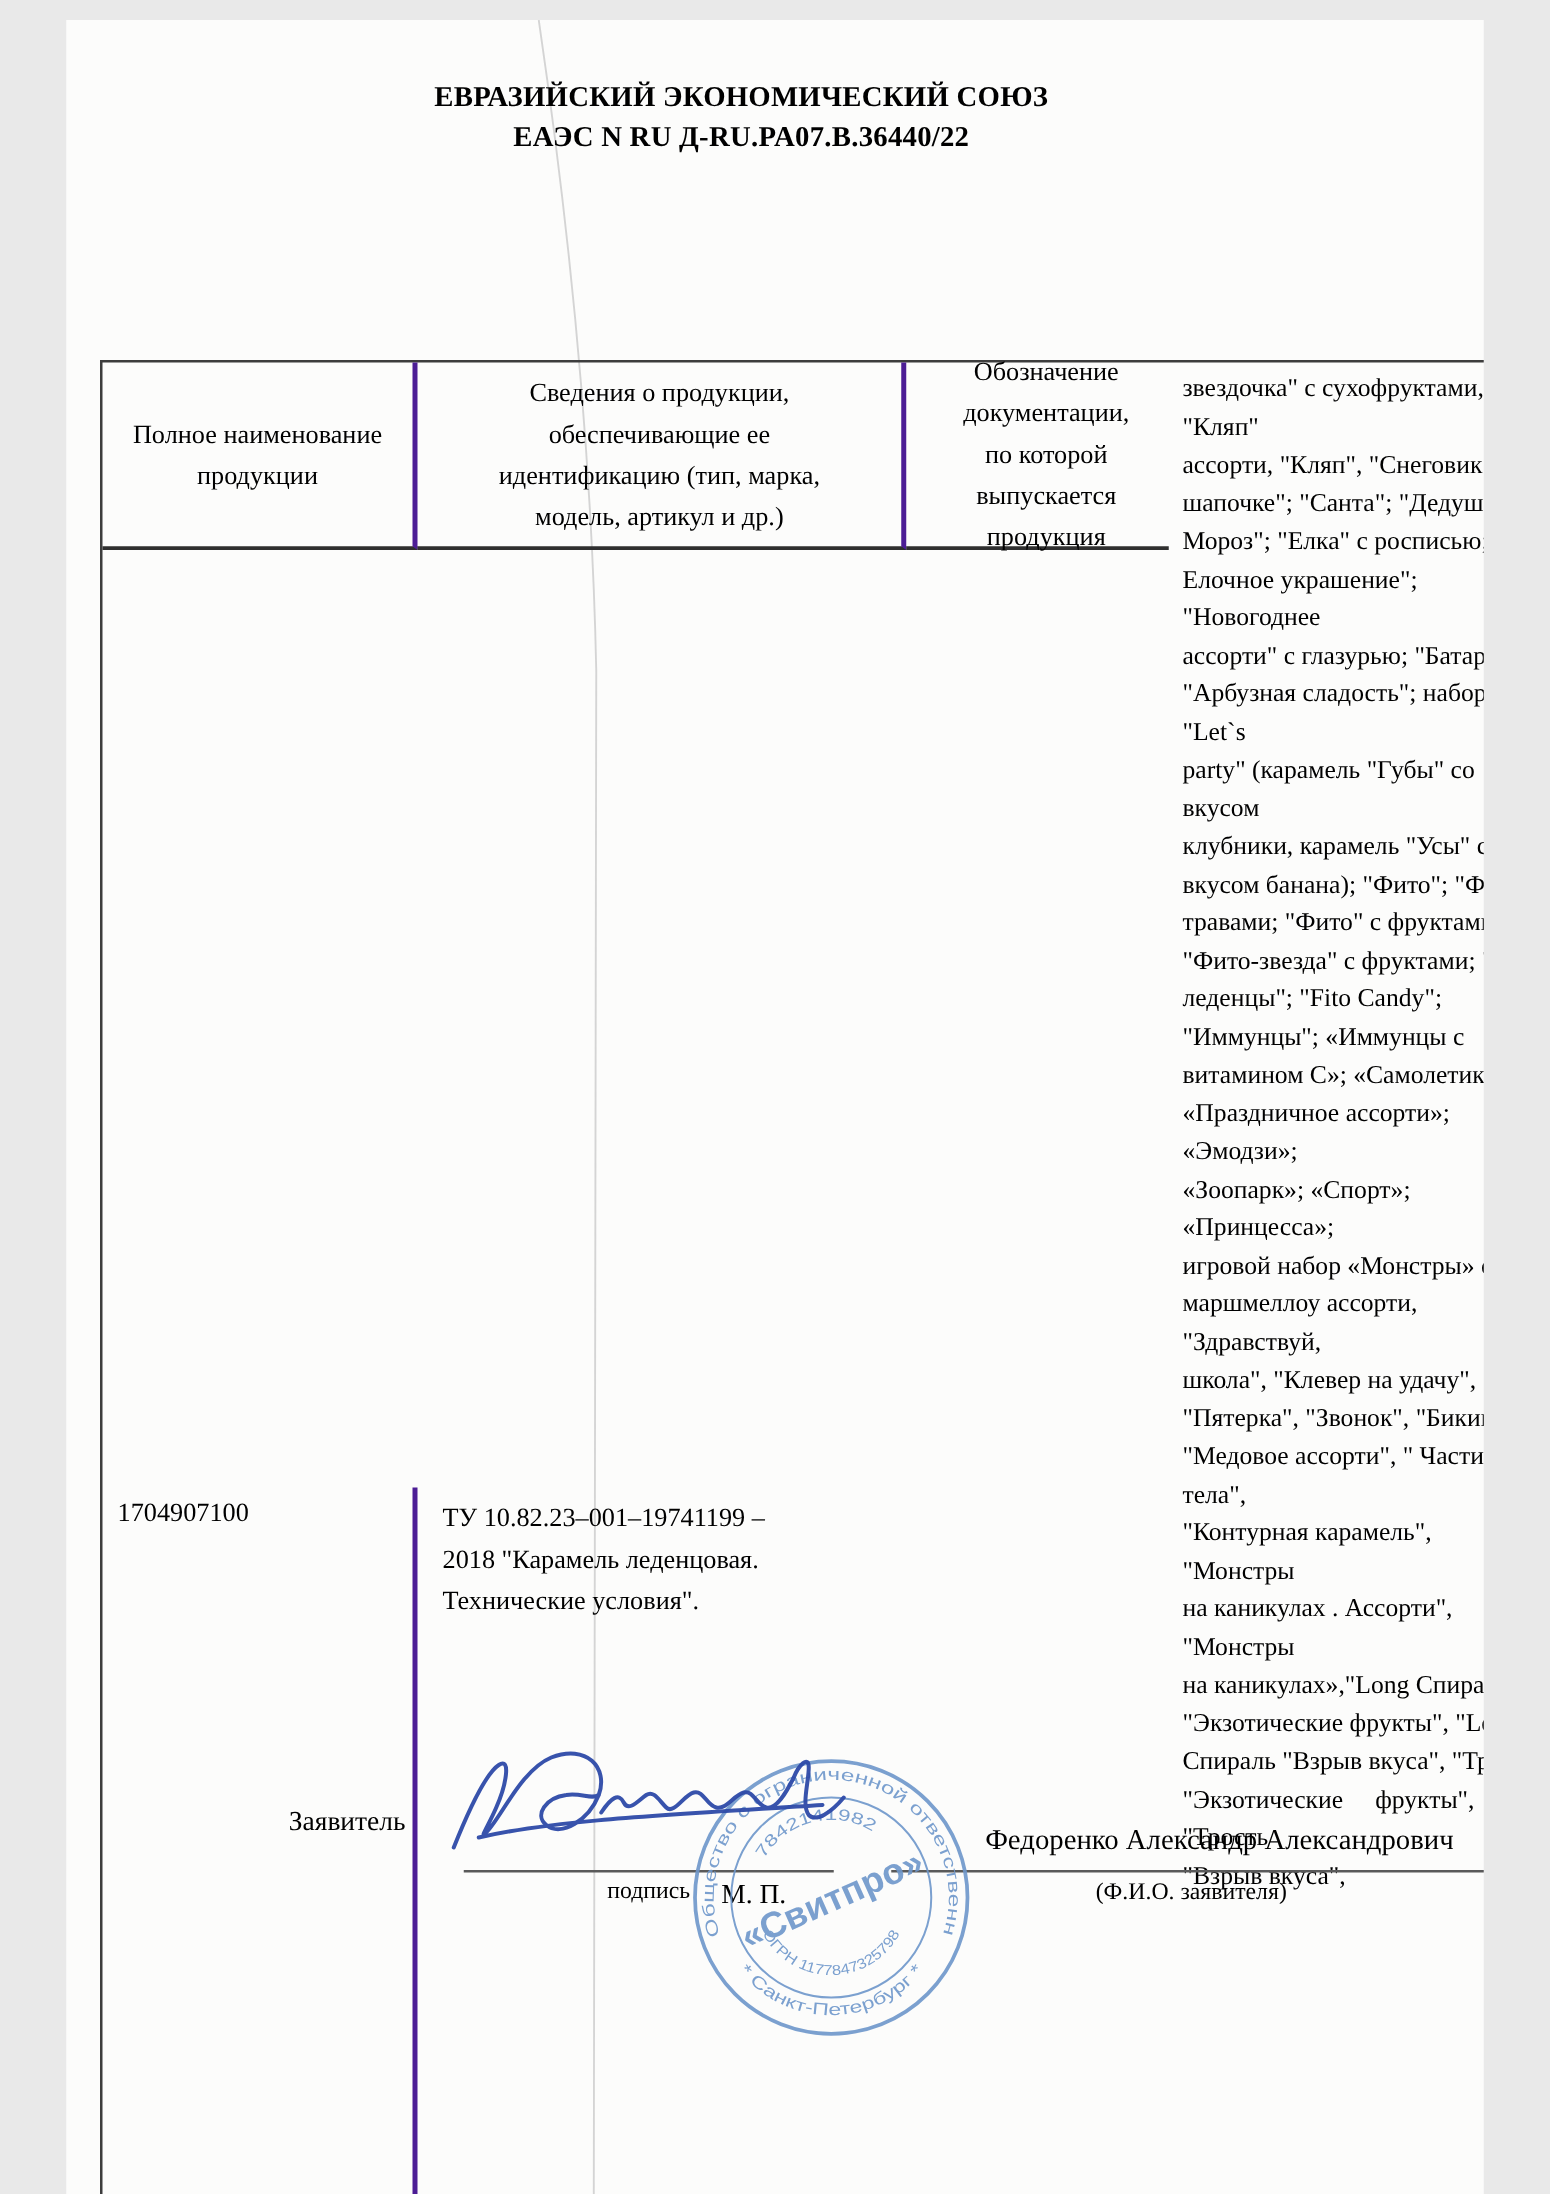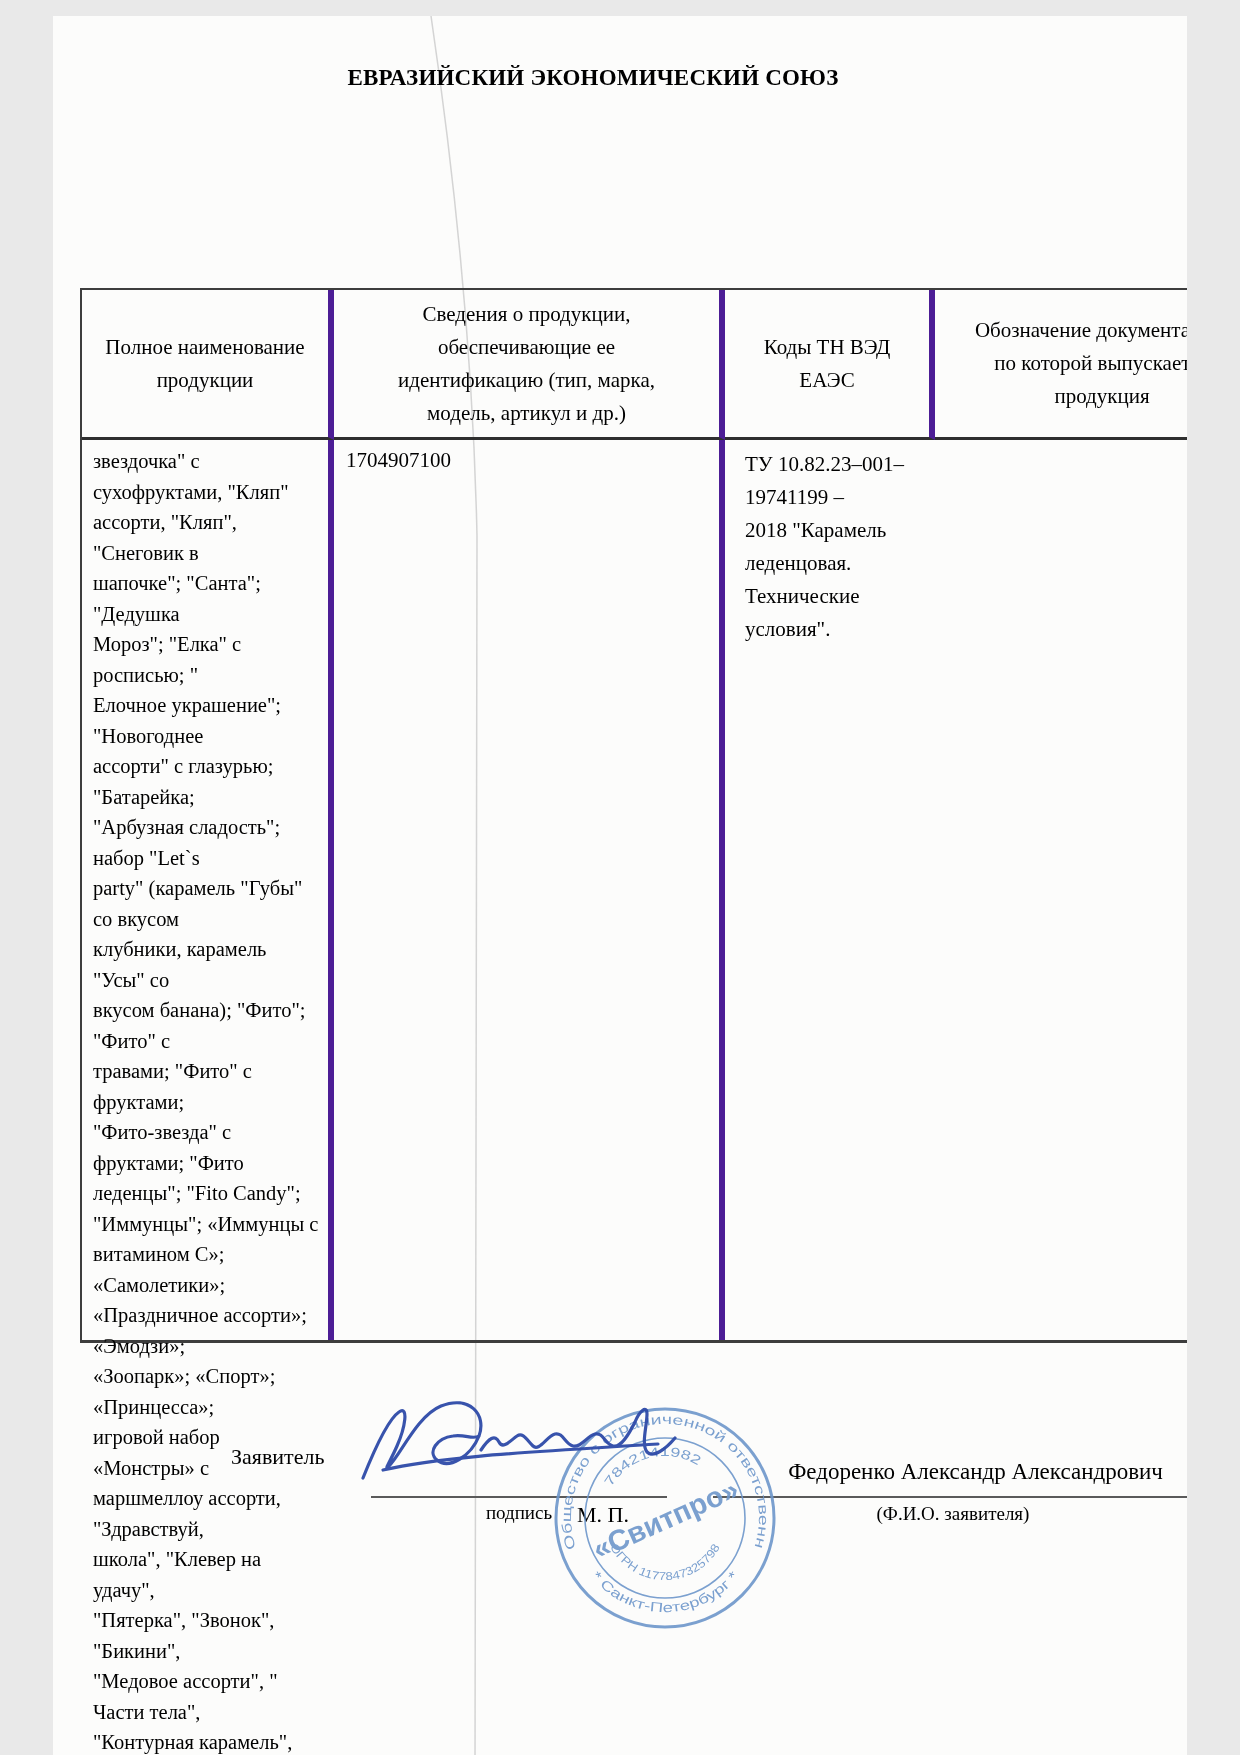--- a/index.html
+++ b/index.html
@@ -13,21 +13,21 @@
     position:absolute;top:46px;left:140px;width:800px;text-align:center;
     font-weight:bold;font-size:23px;line-height:32px;letter-spacing:.2px;
   }
   .subtitle{position:absolute;top:174px;left:142px;font-size:21px;white-space:nowrap;}
   .doc-table{
     position:absolute;top:272px;left:27px;
     display:grid;grid-template-columns:252px 391px 210px 320px;
     border:2px solid #3d3d3d;border-bottom-width:3px;
   }
   .doc-table *, .doc-table{box-sizing:border-box;}
-  .cell{border-right:6px solid #4c1d95;}
+  .cell{border-right:4px solid #4c1d95;}
   .cell.last{border-right:none;padding-left:20px;}
   .head{
     height:150px;border-bottom:3px solid #2f2f2f;
     display:flex;align-items:center;justify-content:center;text-align:center;
     font-size:21px;line-height:33px;white-space:pre-line;padding:0 6px;
   }
   .bodyrow{height:900px;}
   .c1body{display:flex;align-items:center;padding:0 10px 0 12px;font-size:21px;line-height:32px;white-space:pre-line;}
   .c2body{padding:6px 8px 0 11px;font-size:20.5px;line-height:30.5px;white-space:pre-wrap;}
   .c3body{padding:8px 6px 0 12px;font-size:21px;}
@@ -47,32 +47,31 @@
 <body>
 
 <div class="page">
 
   <svg class="fold-svg" width="1240" height="1755">
     <path d="M 378 0 C 400 150 420 330 424 520 L 422 1755" fill="none" stroke="#cfcfcf" stroke-width="1.5" opacity="0.9"></path>
   </svg>
 
   <div class="title-block">
     <div>ЕВРАЗИЙСКИЙ ЭКОНОМИЧЕСКИЙ СОЮЗ</div>
+    <div>ЕАЭС N RU Д-RU.PA07.B.36440/22</div>
   </div>
 
 
   <div class="doc-table">
     <div class="cell head">Полное наименование
 продукции</div>
     <div class="cell head">Сведения о продукции,
 обеспечивающие ее
 идентификацию (тип, марка,
 модель, артикул и др.)</div>
-    <div class="cell head">Коды ТН ВЭД
-ЕАЭС</div>
     <div class="cell head last">Обозначение документации,
 по которой выпускается
 продукция</div>
 
     <div class="cell bodyrow c2body">звездочка" с сухофруктами, "Кляп"
 ассорти, "Кляп", "Снеговик в
 шапочке"; "Санта"; "Дедушка
 Мороз"; "Елка" с росписью; "
 Елочное украшение"; "Новогоднее
 ассорти" с глазурью; "Батарейка;

